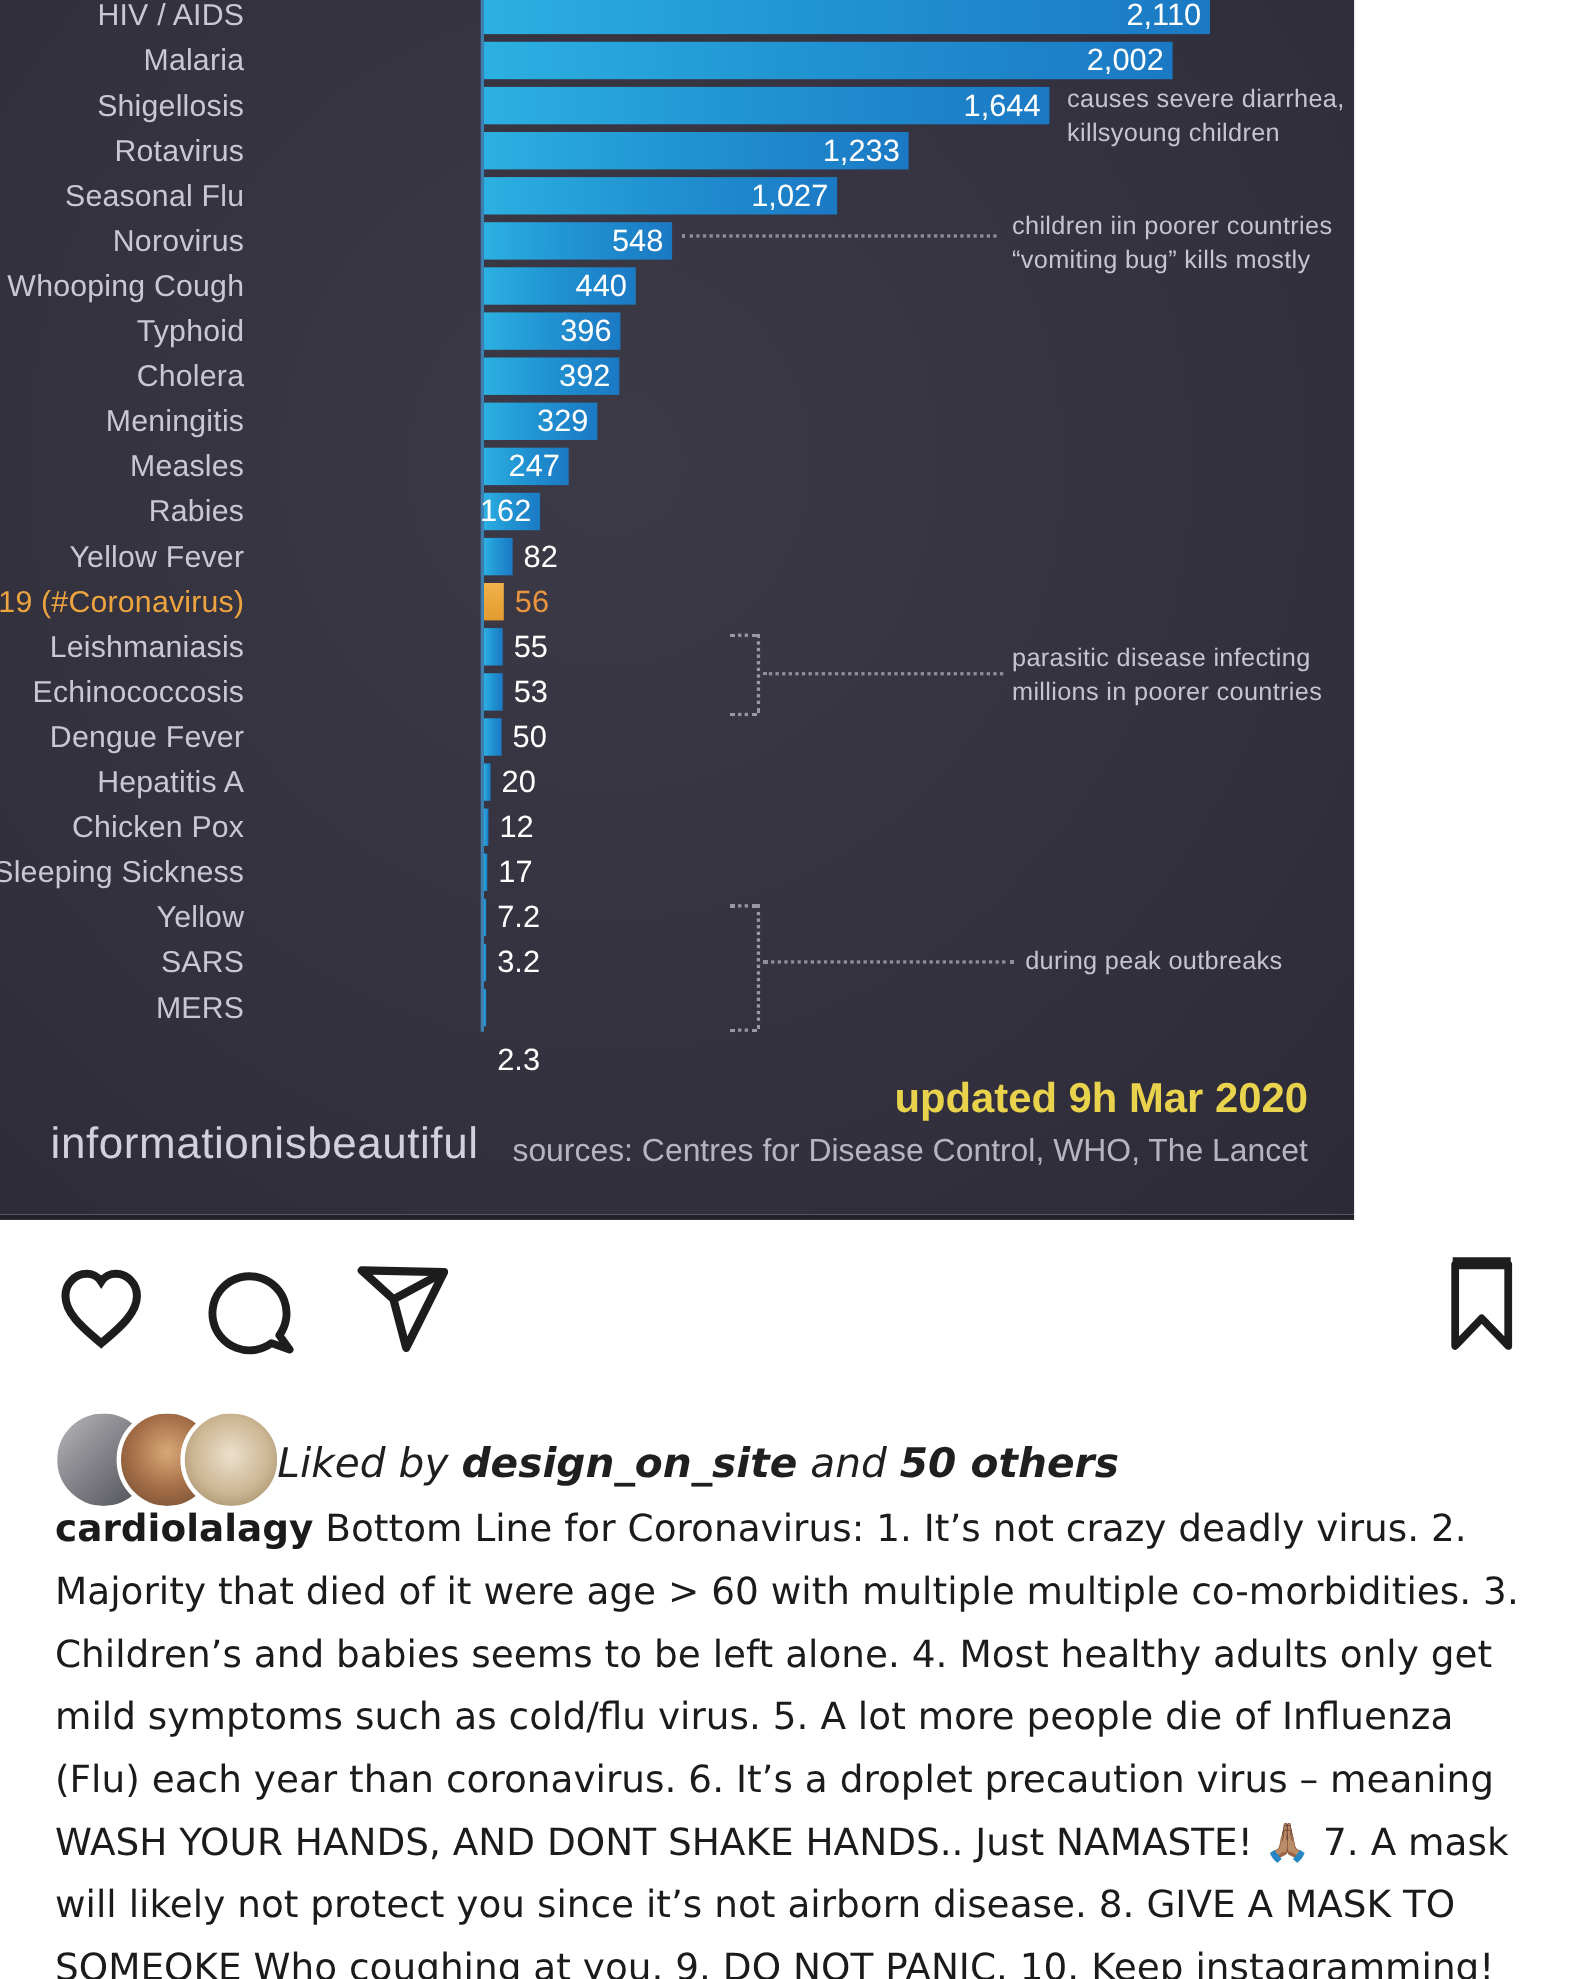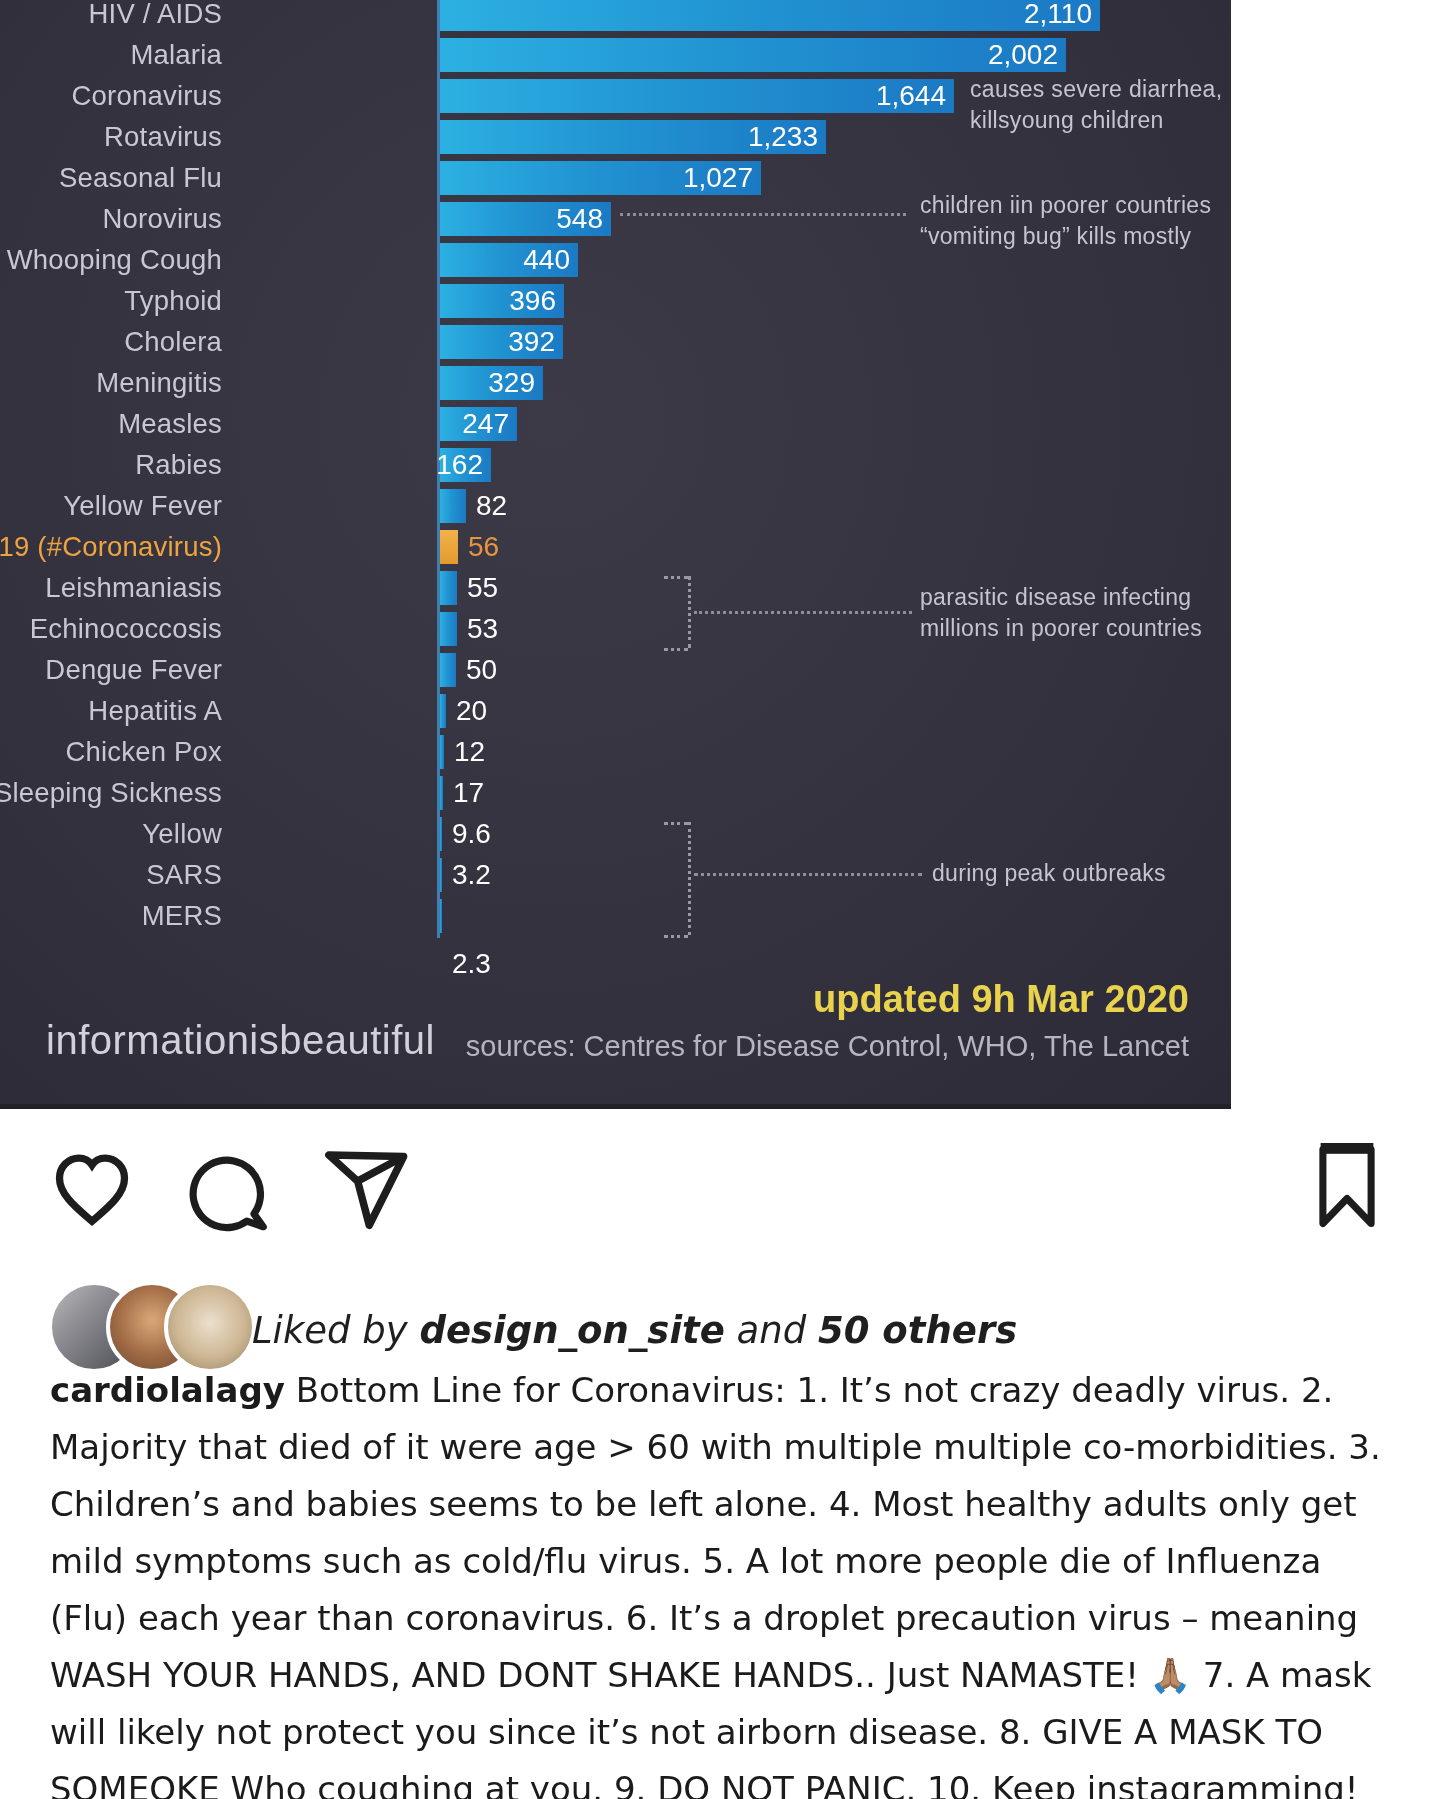--- a/index.html
+++ b/index.html
@@ -63,21 +63,21 @@
         <span class="clabel">HIV / AIDS</span>
         <div class="cbar" style="width: 660px;"></div>
         <span class="cval" style="left: 1092px; transform: translateX(-100%);">2,110</span>
       </div>
       <div class="crow" style="top: 38px;">
         <span class="clabel">Malaria</span>
         <div class="cbar" style="width: 626px;"></div>
         <span class="cval" style="left: 1058px; transform: translateX(-100%);">2,002</span>
       </div>
       <div class="crow" style="top: 79px;">
-        <span class="clabel">Coronavirus</span>
+        <span class="clabel">Shigellosis</span>
         <div class="cbar" style="width: 514px;"></div>
         <span class="cval" style="left: 946px; transform: translateX(-100%);">1,644</span>
       </div>
       <div class="crow" style="top: 120px;">
         <span class="clabel">Rotavirus</span>
         <div class="cbar" style="width: 386px;"></div>
         <span class="cval" style="left: 818px; transform: translateX(-100%);">1,233</span>
       </div>
       <div class="crow" style="top: 161px;">
         <span class="clabel">Seasonal Flu</span>
@@ -155,21 +155,21 @@
         <span class="cval" style="left: 454px;">12</span>
       </div>
       <div class="crow" style="top: 776px;">
         <span class="clabel">Sleeping Sickness</span>
         <div class="cbar" style="width: 3px;"></div>
         <span class="cval" style="left: 453px;">17</span>
       </div>
       <div class="crow" style="top: 817px;">
         <span class="clabel">Yellow</span>
         <div class="cbar" style="width: 2px;"></div>
-        <span class="cval" style="left: 452px;">9.6</span>
+        <span class="cval" style="left: 452px;">7.2</span>
       </div>
       <div class="crow" style="top: 858px;">
         <span class="clabel">SARS</span>
         <div class="cbar" style="width: 2px;"></div>
         <span class="cval" style="left: 452px;">3.2</span>
       </div>
       <div class="crow" style="top: 899px;">
         <span class="clabel">MERS</span>
         <div class="cbar" style="width: 2px;"></div>
         <span class="cval" style="left: 452px; margin-top: 48px;">2.3</span>

